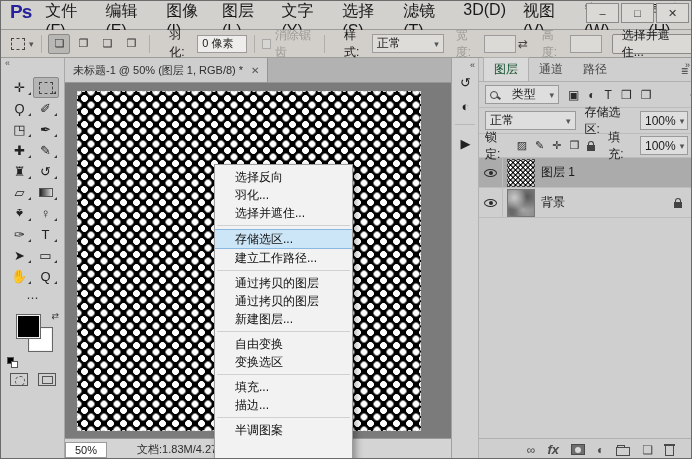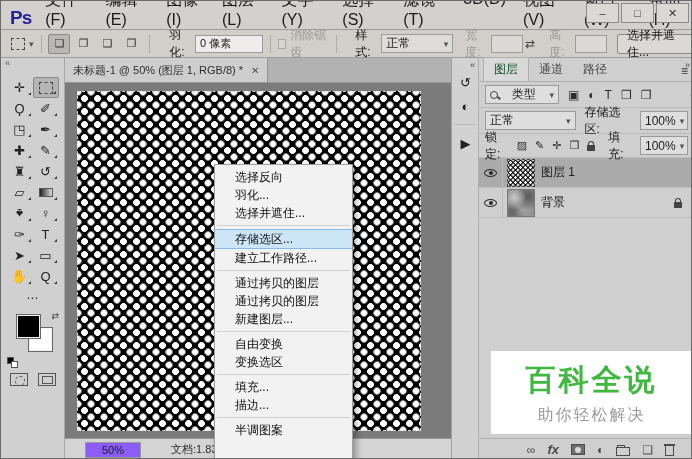--- a/index.html
+++ b/index.html
@@ -2,21 +2,21 @@
 <html><head>
 <meta charset="utf-8">
 <style>
   * { margin:0; padding:0; box-sizing:border-box; }
   html,body { width:692px; height:459px; overflow:hidden; }
   body { position:relative; font-family:"Liberation Sans", sans-serif; background:#d2d0cc;
          border:1px solid #6b6b6b; color:#1a1a1a; }
 
   
   .titlebar { position:absolute; top:0; left:0; width:692px; height:29px; background:#d3d1cd;
-              border-bottom:1px solid #9c9c9c; display:flex; align-items:flex-end; }
+              border-bottom:1px solid #9c9c9c; display:flex; align-items:flex-start; }
   .ps-logo { color:#26229c; font-weight:bold; font-size:19px; margin:0 14px 0 9px; letter-spacing:-1px; }
   .menus { display:flex; gap:17px; font-size:16px; }
   .menus > div { cursor:default; }
   .winbtns { position:absolute; right:4px; top:2px; display:flex; gap:2px; }
   .winbtn { width:33px; height:20px; border:1px solid #8a8a8a; background:#dbd9d5; font-size:11px;
             display:flex; align-items:center; justify-content:center; color:#333; }
 
   
   .optionsbar { position:absolute; top:29px; left:0; width:692px; height:28px; background:#d2cfca;
                 border-bottom:1px solid #9c9c9c; display:flex; align-items:center; font-size:12px; }
@@ -24,21 +24,21 @@
   .ob-toolicon { display:flex; align-items:center; gap:4px; margin-left:10px; }
   .dash-box { width:14px; height:12px; border:1px dashed #444; display:inline-block; }
   .ob-modes { display:flex; gap:2px; }
   .mode-btn { width:22px; height:20px; display:flex; align-items:center; justify-content:center;
               font-size:11px; color:#333; border:1px solid transparent; border-radius:2px; }
   .mode-btn.pressed { background:#b9b7b3; border-color:#8a8a8a; }
   .ob-label { margin:0 4px 0 12px; }
   .ob-label.gray, .ob-gray { color:#9c9a96; }
   .ob-input { height:18px; border:1px solid #9c9c9c; background:#eeedeb; font-size:11px;
               padding:0 4px; font-family:"Liberation Sans",sans-serif; color:#222; }
-  .ob-input.feather { width:68px; }
+  .ob-input.feather { width:50px; }
   .ob-input.dim { width:32px; background:#dcdad6; }
   .ob-check { width:10px; height:10px; border:1px solid #aaa; background:#d8d6d2; display:inline-block; margin-right:4px; }
   .ob-select { height:19px; min-width:72px; border:1px solid #9c9c9c; background:#dedcd8;
                display:inline-flex; align-items:center; justify-content:space-between; padding:0 4px; font-size:12px; }
   .swap { font-size:12px; color:#444; margin:0 2px; }
   .ob-button { height:20px; border:1px solid #8a8a8a; background:#dbd9d5; padding:0 9px; font-size:12px;
                display:flex; align-items:center; border-radius:2px; margin-left:10px; }
 
   
   .toolbar { position:absolute; top:57px; left:0; width:64px; height:402px; background:#d0d0d0;
@@ -78,21 +78,21 @@
   .canvas { position:absolute; left:12px; top:33px; width:344px; height:340px;
             background-color:#000;
             background-image:
               radial-gradient(circle, #fff 3.1px, rgba(255,255,255,0) 3.7px),
               radial-gradient(circle, #fff 3.1px, rgba(255,255,255,0) 3.7px);
             background-size:13px 13px;
             background-position:0 0, 6.5px 6.5px;
             border:1px dashed #d8d8d8; }
   .statusbar { position:absolute; left:0; bottom:0; width:386px; height:22px; background:#d4d4d4;
                border-top:1px solid #999; display:flex; align-items:center; font-size:11px; }
-  .zoombox { background:#8b5cf6; border:1px solid #9a9a9a; padding:1px 16px; margin-left:20px; color:#222; }
+  .zoombox { background:#ffffff; border:1px solid #9a9a9a; padding:1px 9px; margin-left:0; color:#222; }
   .docinfo { margin-left:30px; color:#2b2b2b; }
 
   
   .contextmenu { position:absolute; left:213px; top:163px; width:139px; height:340px; background:#f2f2f2;
                  border:1px solid #9e9e9e; box-shadow:3px 3px 7px rgba(0,0,0,.35); padding-top:3px;
                  font-size:12px; z-index:60; }
   .cm-item { height:18px; line-height:18px; padding-left:20px; color:#111; white-space:nowrap; }
   .cm-item.hl { background:#cde6f7; border-top:1px solid #8ab8e0; border-bottom:1px solid #8ab8e0;
                 height:20px; line-height:18px; }
   .cm-sep { height:1px; background:#d0d0d0; margin:3px 2px; }
@@ -389,24 +389,20 @@
     </div>
     <div class="layer-row">
       <div class="eye-cell">
           <span class="eye"></span>
         </div>
       <div class="thumb clouds"></div>
       <span>背景</span>
       <span class="mini-lock layer-lock"></span>
     </div>
 
-    <div class="watermark">
-      <div class="wm-title" style="color: rgb(62, 184, 62);">百科全说</div>
-      <div class="wm-sub">助你轻松解决</div>
-    </div>
 
     <div class="panelbottom">
       <span class="pb-link">∞</span>
       <span class="pb-fx">fx</span>
       <span class="pb-mask"></span>
       <span class="pb-adj">◐</span>
       <span class="pb-folder"></span>
       <span class="pb-new">❏</span>
       <span class="pb-trash"></span>
     </div>

